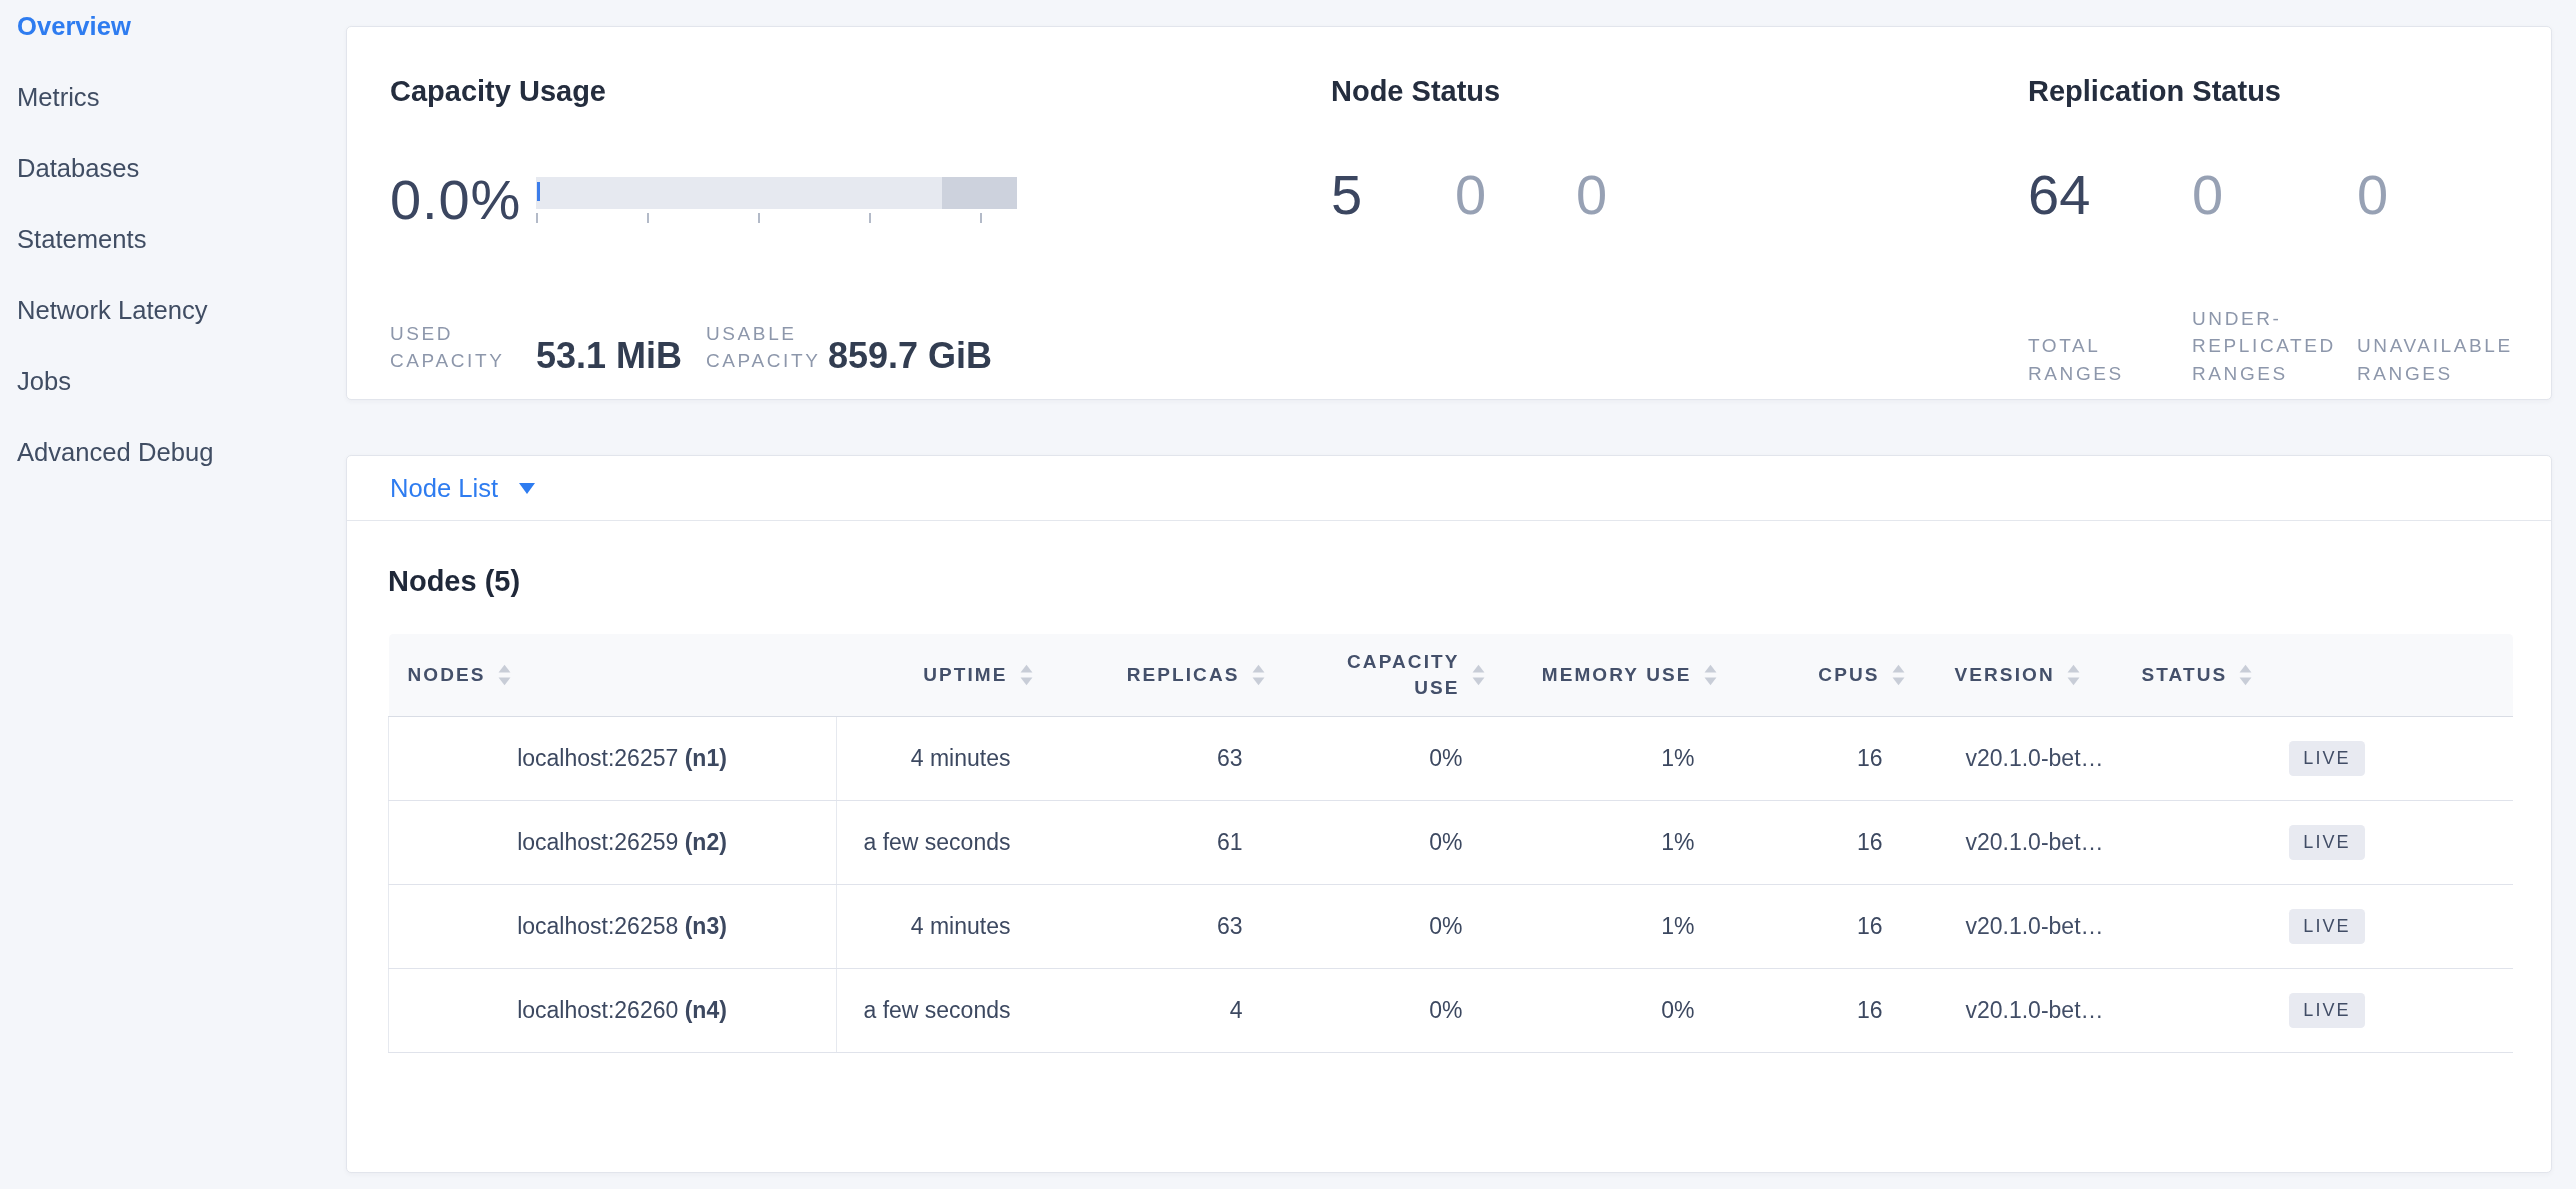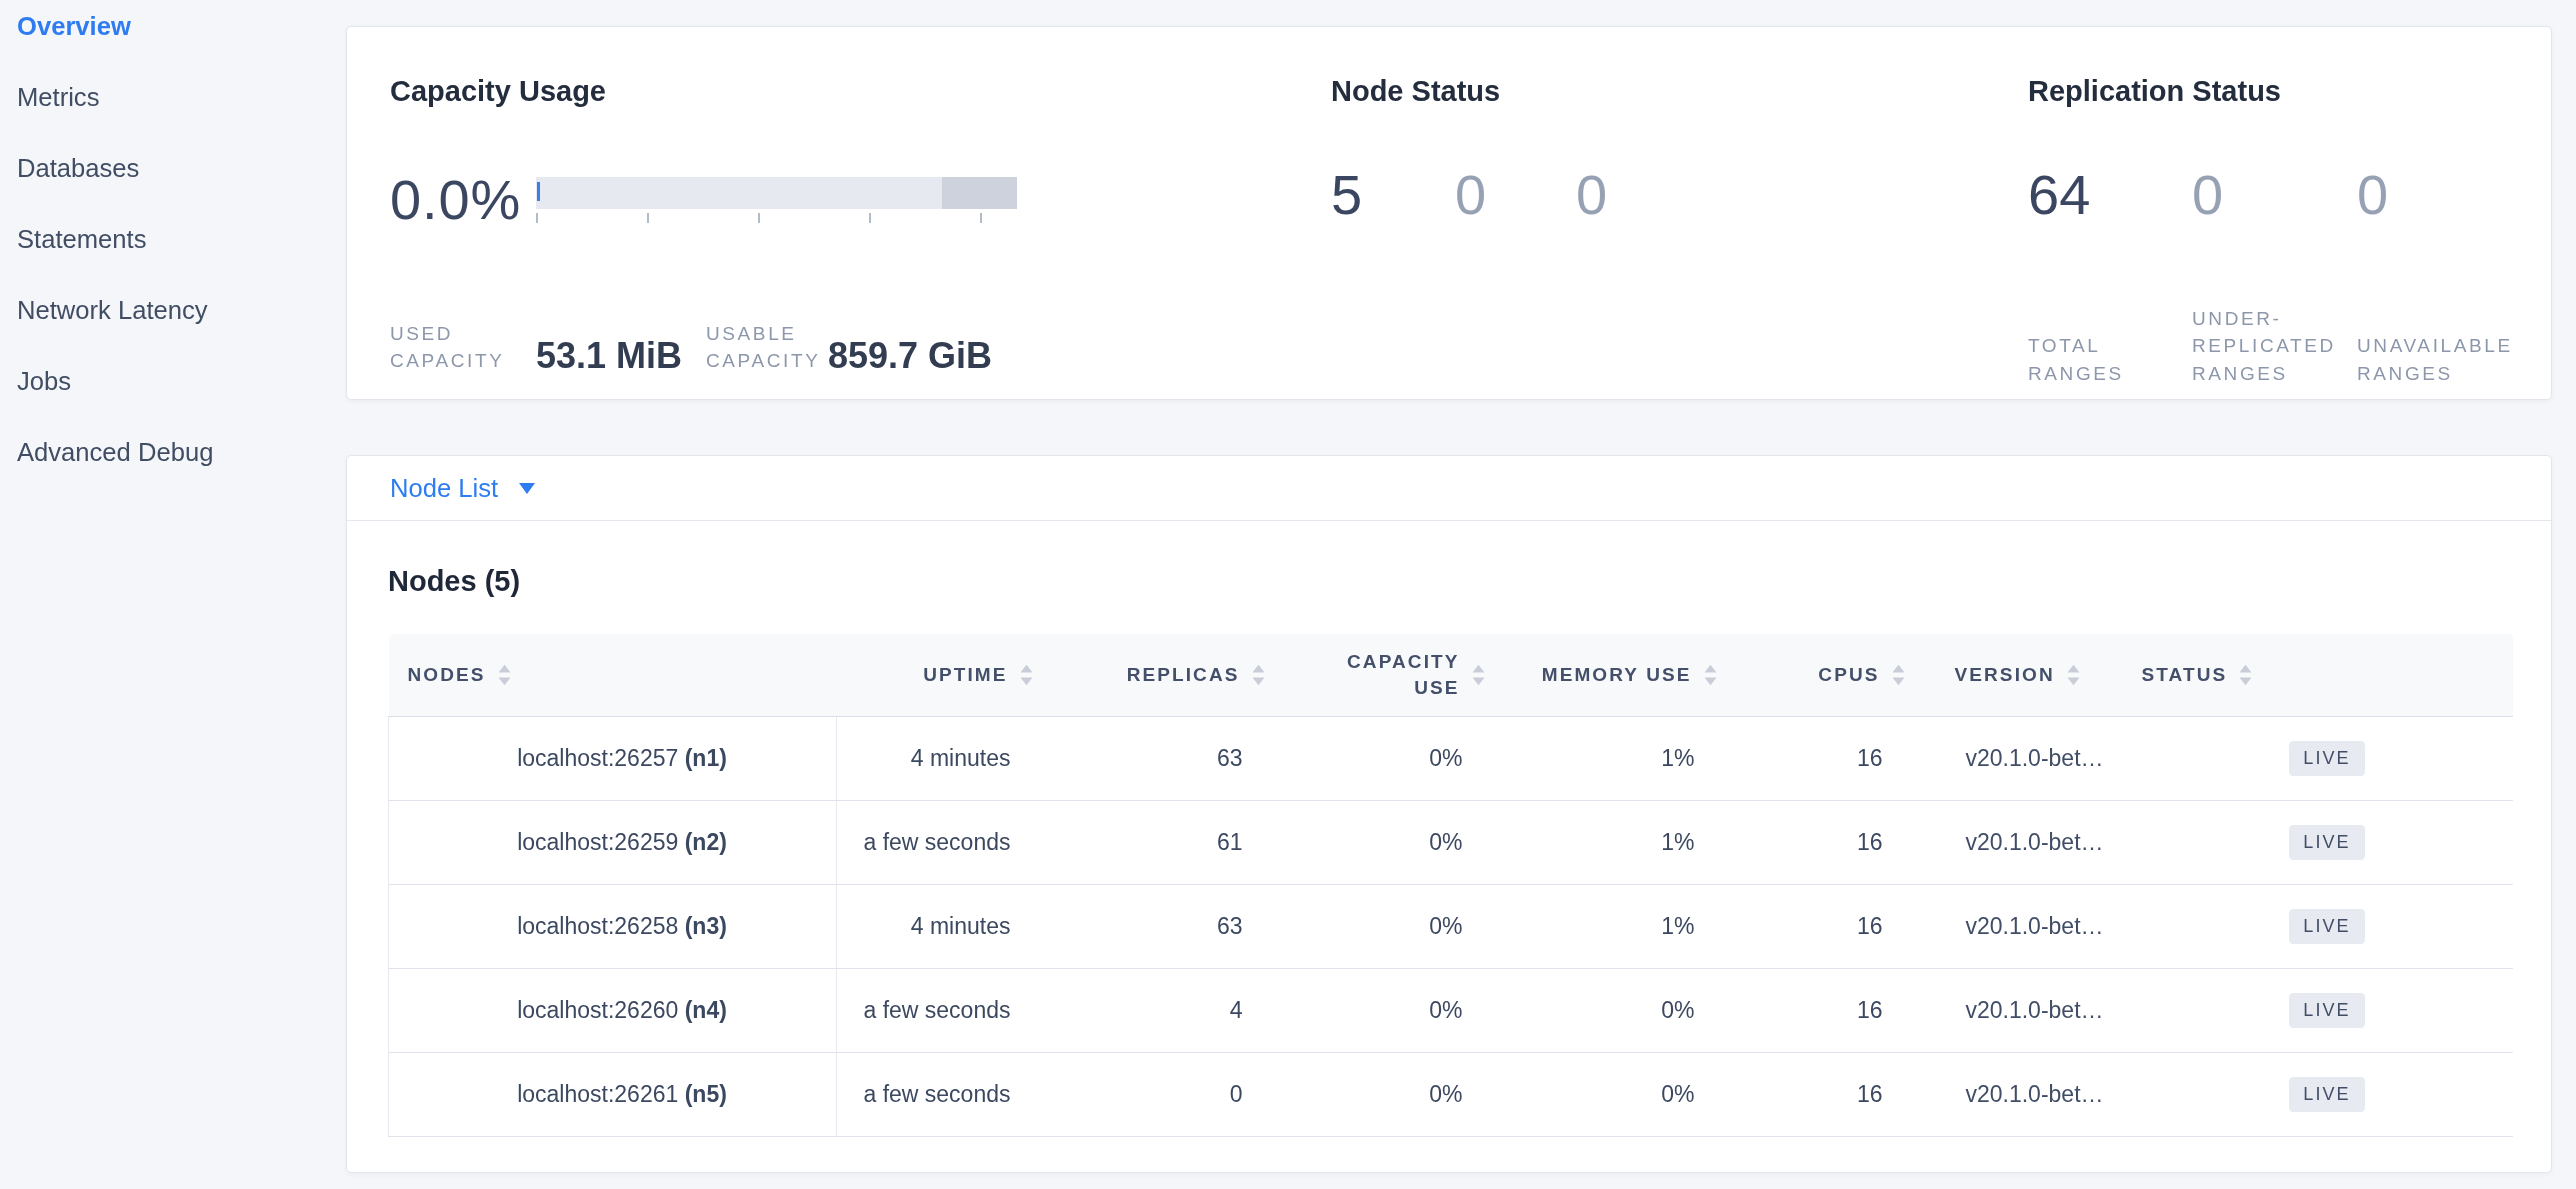--- a/index.html
+++ b/index.html
@@ -290,27 +290,17 @@
           <tr>
             <td class="col-node al-left"><span>localhost:26260 </span><span class="node-id">(n4)</span></td>
             <td class="col-uptime al-right">a few seconds</td>
             <td class="col-replicas al-right">4</td>
             <td class="col-capacity_use al-right">0%</td>
             <td class="col-memory_use al-right">0%</td>
             <td class="col-cpus al-right">16</td>
             <td class="col-version al-left">v20.1.0-bet…</td>
             <td class="col-status al-left"><span class="badge-live">LIVE</span></td>
           </tr>
-          <tr>
-            <td class="col-node al-left"><span>localhost:26261 </span><span class="node-id">(n5)</span></td>
-            <td class="col-uptime al-right">a few seconds</td>
-            <td class="col-replicas al-right">0</td>
-            <td class="col-capacity_use al-right">0%</td>
-            <td class="col-memory_use al-right">0%</td>
-            <td class="col-cpus al-right">16</td>
-            <td class="col-version al-left">v20.1.0-bet…</td>
-            <td class="col-status al-left"><span class="badge-live">LIVE</span></td>
-          </tr>
         </tbody>
     </table>
   </div>
 </section>
 
 
 </body></html>

